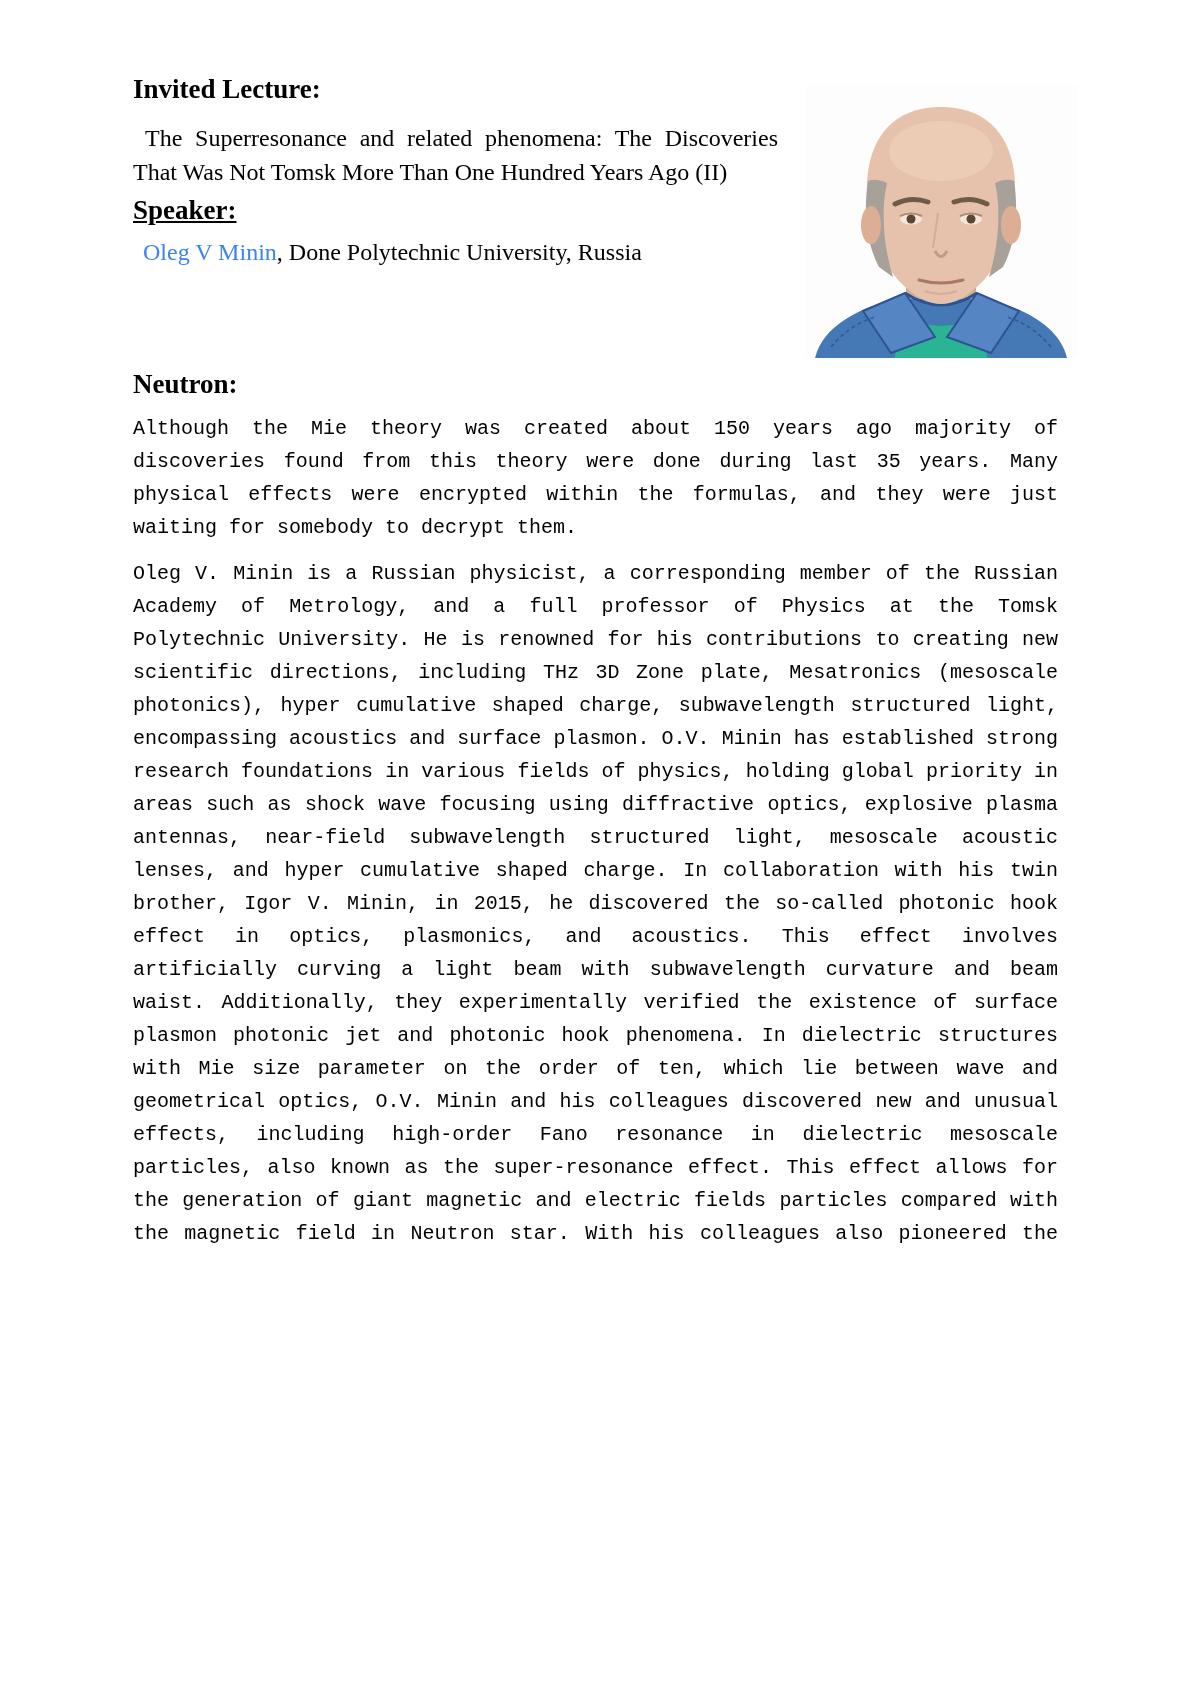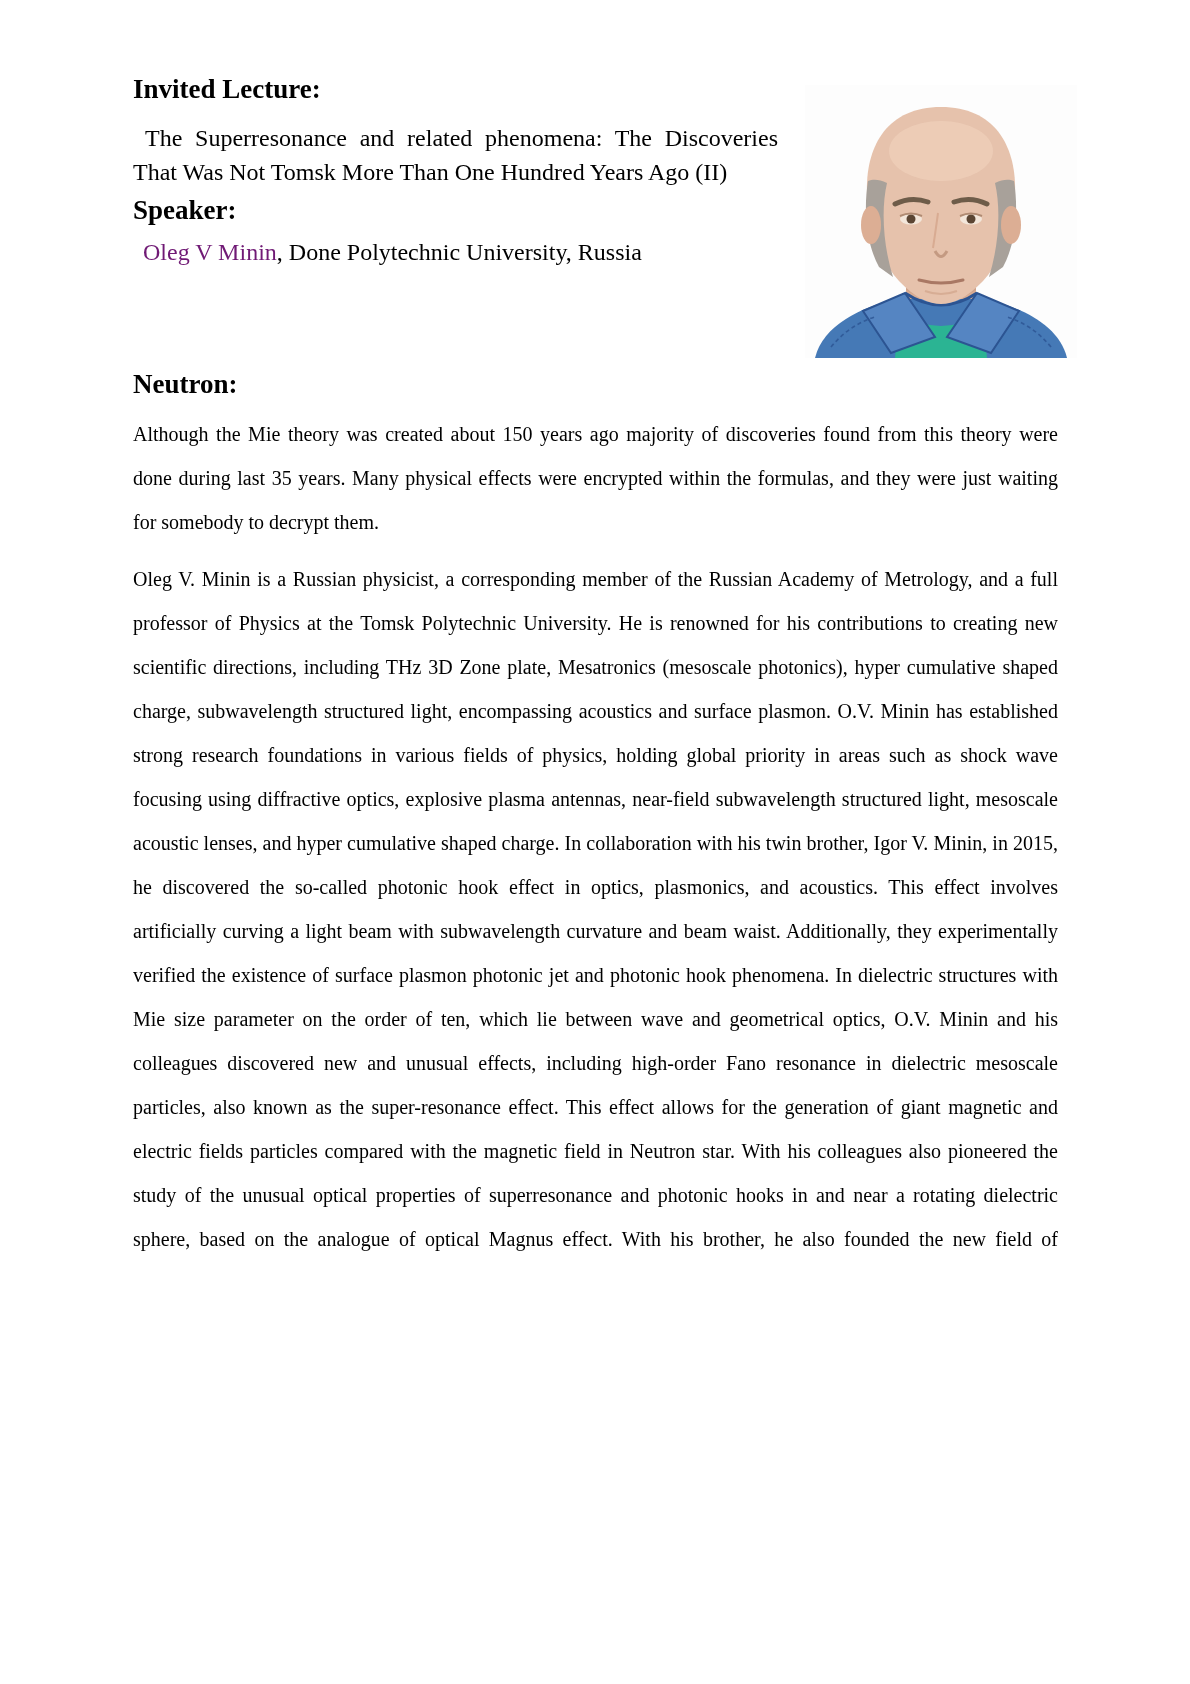--- a/index.html
+++ b/index.html
@@ -18,48 +18,49 @@
     right: 132px;
     top: 0;
   }
   .section-heading {
     font-size: 27px;
     font-weight: bold;
     line-height: 30px;
     margin: 0;
   }
   .h-invited   { margin-top: 74px; }
-  .h-speaker   { margin-top: 6px; }
+  .h-speaker   { margin-top: 6px; text-decoration: underline; }
   .h-abstract  { margin-top: 100px; }
   .h-biography { margin-top: 20px; }
 
   .lecture-title {
     margin: 17px 0 0 0;
     width: 645px;
     font-size: 24px;
     line-height: 34px;
     text-align: justify;
     text-indent: 12px;
   }
   .speaker-line {
     margin: 10px 0 0 0;
     font-size: 24px;
     line-height: 34px;
     text-indent: 10px;
   }
   .speaker-link {
-    color: #701a75;
+    color: #3b82f6;
     text-decoration: none;
     cursor: pointer;
   }
   .body-text {
     margin: 13px 0 0 0;
     font-size: 20px;
-    line-height: 44px;
+    line-height: 33px;
     text-align: justify;
+    font-family: Liberation Mono, monospace;
   }
   .photo {
     position: absolute;
     left: 805px;
     top: 85px;
     width: 272px;
     height: 273px;
   }
   .page-number {
     position: absolute;

